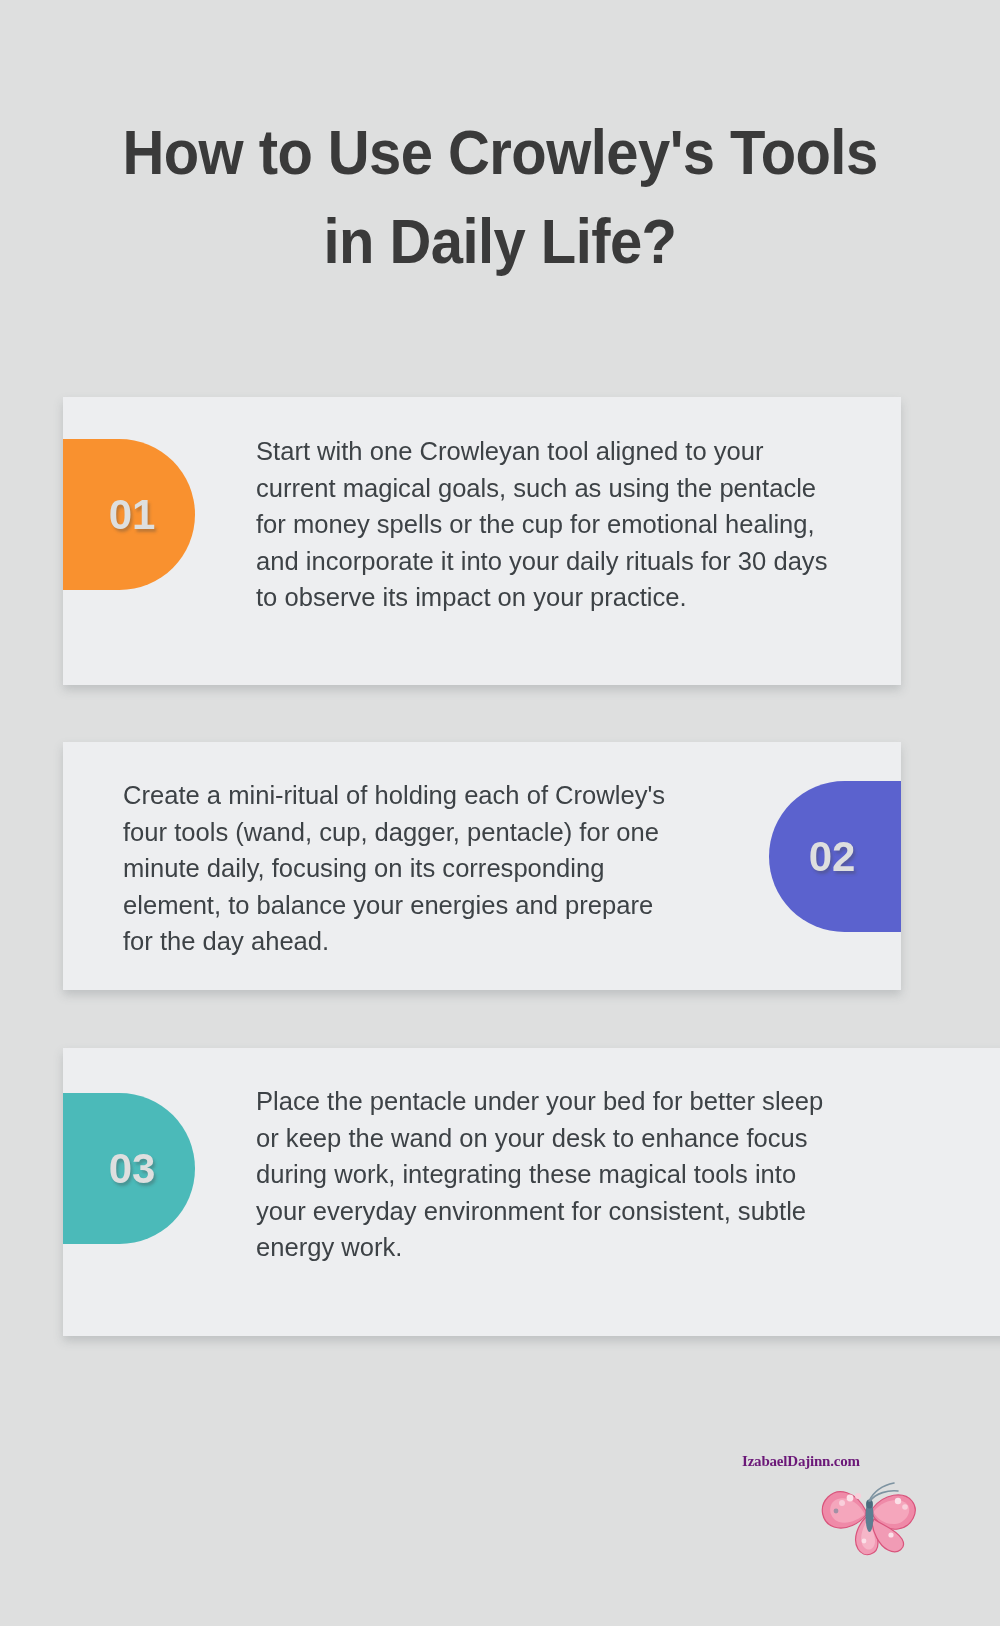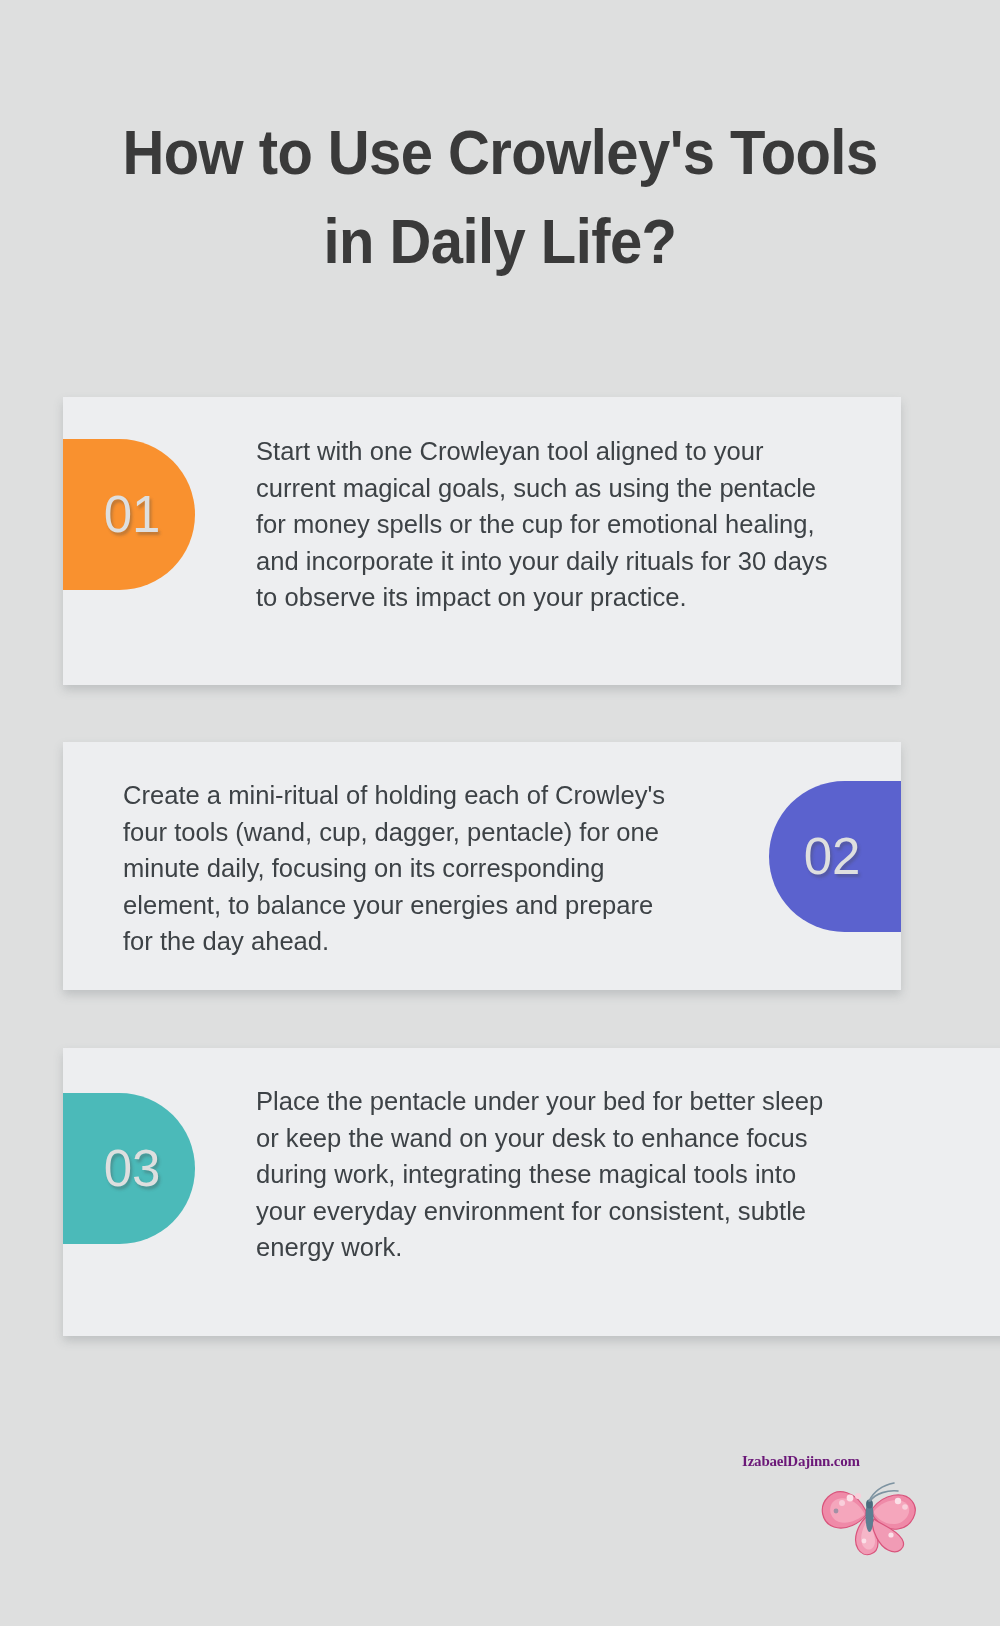--- a/index.html
+++ b/index.html
@@ -71,22 +71,22 @@
   .badge-right {
     right: 0;
     border-radius: 76px 0 0 76px;
   }
   .badge-1 { top: 42px;  background: #f9912f; }
   .badge-2 { top: 39px;  background: #5b62ce; }
   .badge-3 { top: 45px;  background: #4bbab9; }
 
   .badge-num {
     font-family: "Liberation Sans", sans-serif;
-    font-size: 51px;
-    font-weight: normal;
+    font-size: 42px;
+    font-weight: bold;
     color: #dedfdf;
     text-shadow: 2px 3px 3px rgba(70,70,70,0.33);
     letter-spacing: 0px;
     line-height: 1;
     padding-left: 6px;
   }
   .badge-right .badge-num { padding-left: 0; padding-right: 6px; }
 
   
   .body-text {

